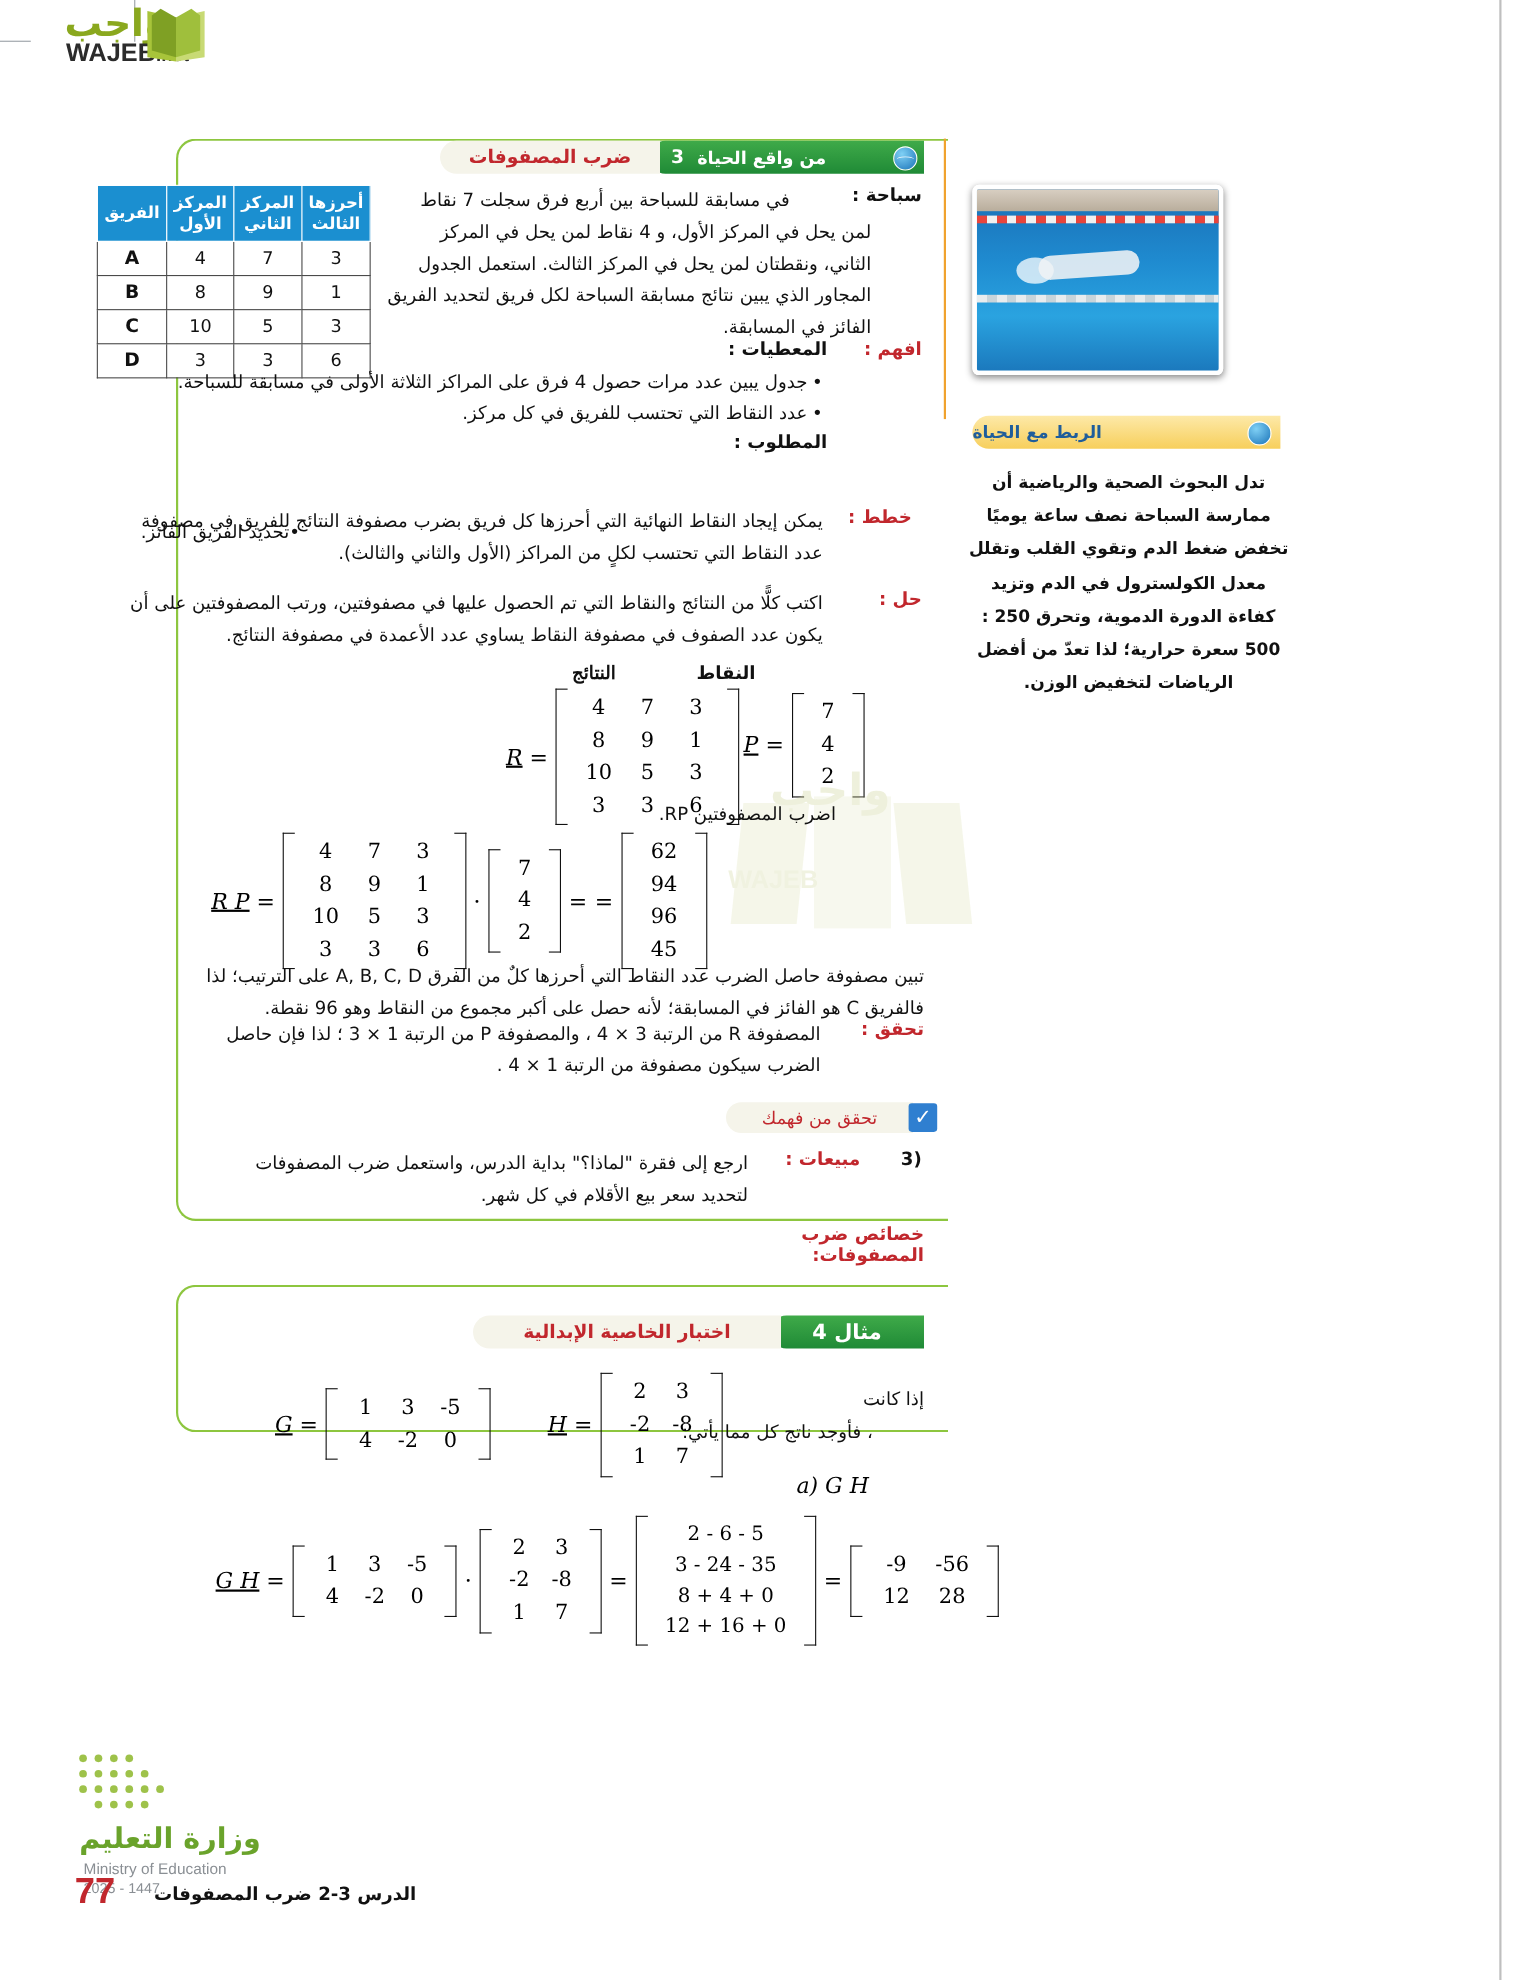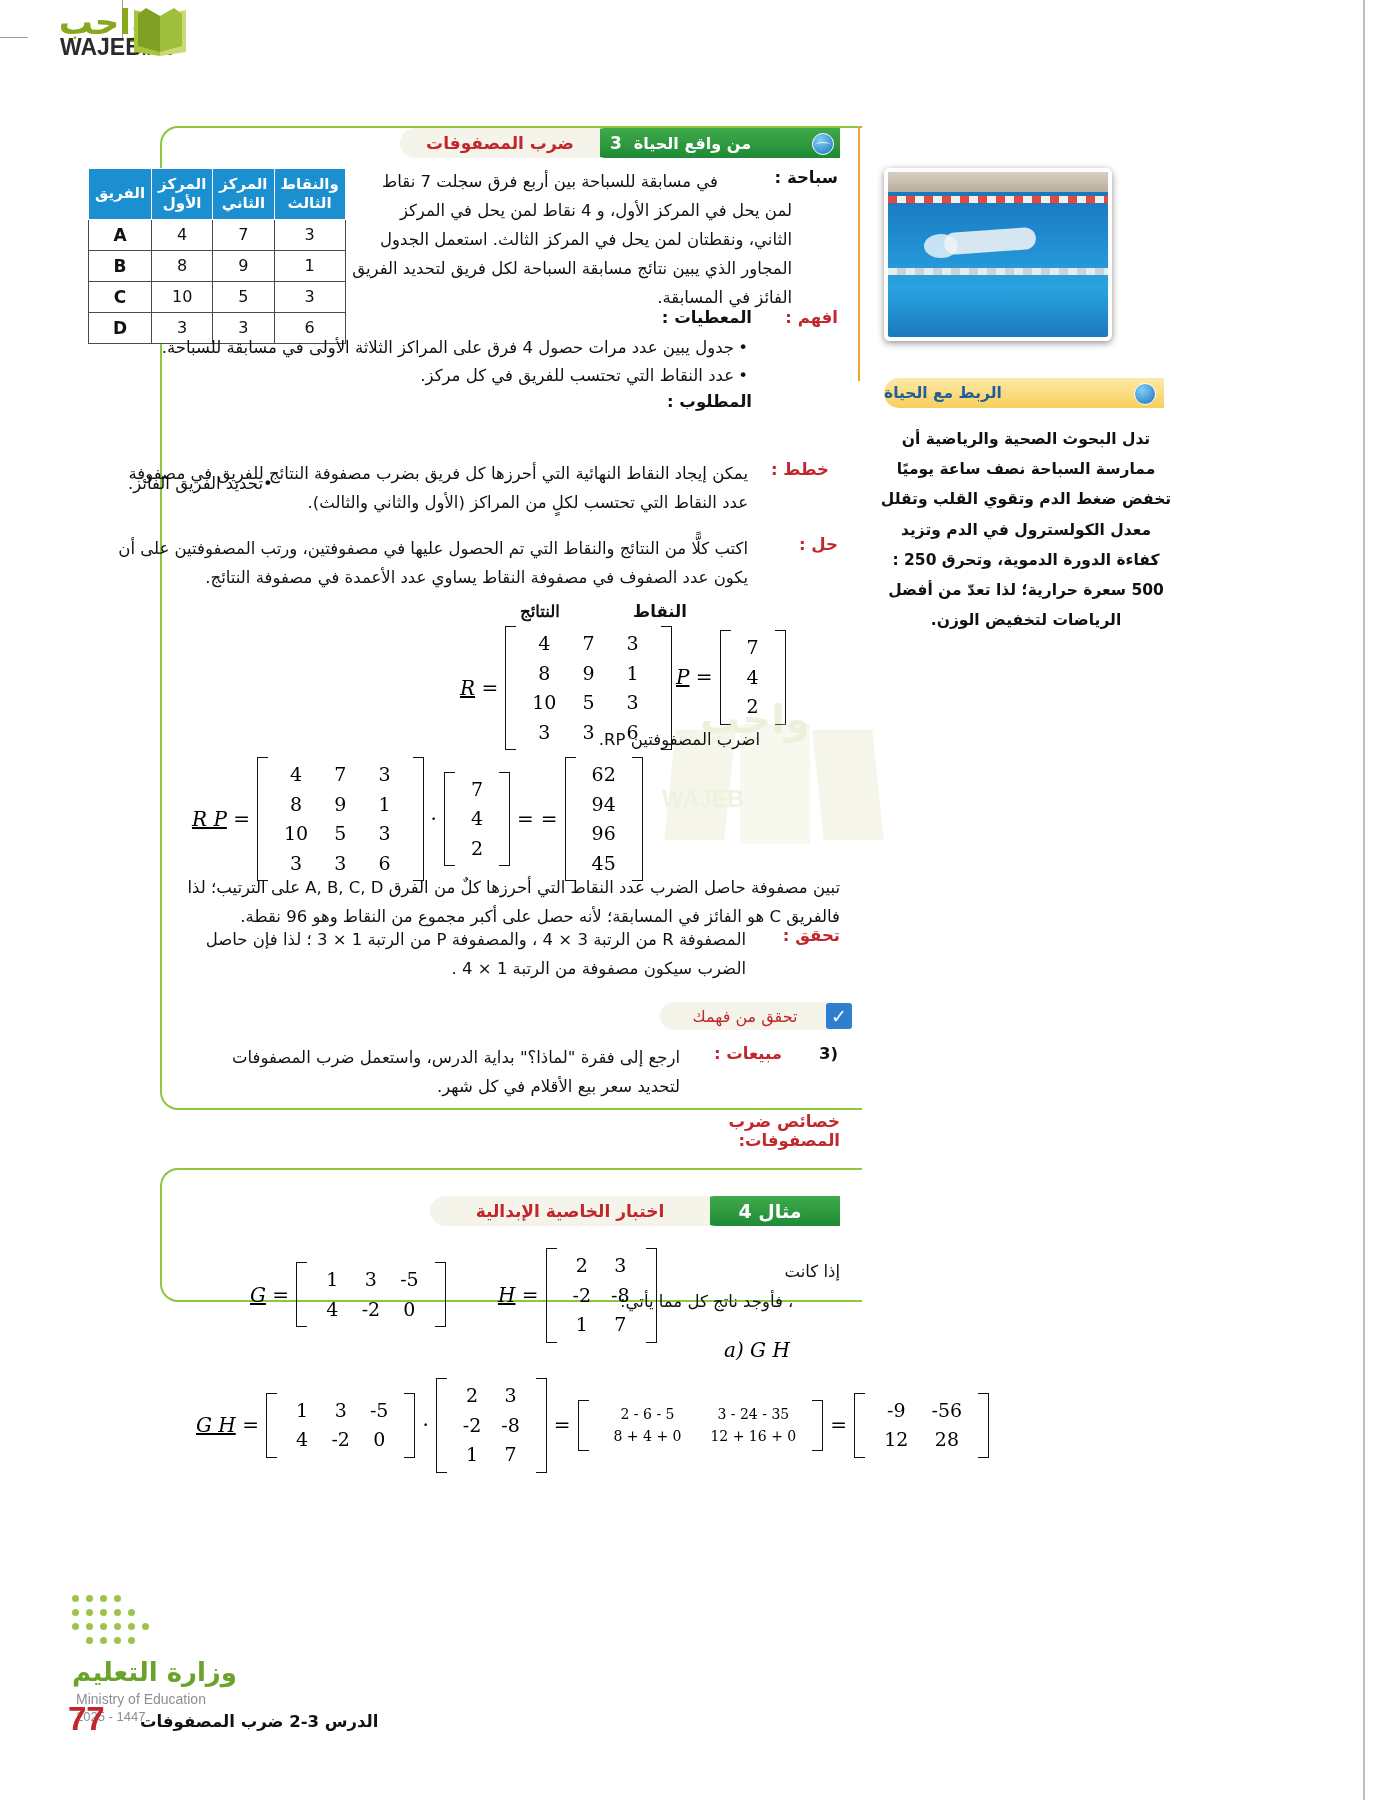--- a/index.html
+++ b/index.html
@@ -202,21 +202,21 @@
 
   <div class="sb-banner">
     <span>الربط مع الحياة</span>
     <span class="sb-globe"></span>
   </div>
   <div class="sb-text ar" style="position:absolute;left:880px;top:424px;width:292px;text-align:center;">تدل البحوث الصحية والرياضية أن ممارسة السباحة نصف ساعة يوميًا تخفض ضغط الدم وتقوي القلب وتقلل معدل الكولسترول في الدم وتزيد كفاءة الدورة الدموية، وتحرق 250 : 500 سعرة حرارية؛ لذا تعدّ من أفضل الرياضات لتخفيض الوزن.</div>
 
   <table class="tbl" style="left:88px;top:168px;width:248px;">
     <thead>
       <tr>
-        <th style="width:62px;">والنقاط الثالث</th>
+        <th style="width:62px;">أحرزها الثالث</th>
         <th style="width:62px;">المركز الثاني</th>
         <th style="width:62px;">المركز الأول</th>
         <th style="width:62px;">الفريق</th>
       </tr>
     </thead>
     <tbody>
       <tr>
         <td>3</td>
         <td>7</td>
         <td>4</td>
@@ -439,21 +439,21 @@
         <span>-2</span>
           <span>-8</span>
         <span>1</span>
           <span>7</span>
       </span>
       <span class="br r"></span>
     </span>
     <span class="mlabel">=</span>
     <span class="mx">
       <span class="br l"></span>
-      <span class="mgrid" style="grid-template-columns:repeat(2,1fr);font-size:14px;">
+      <span class="mgrid" style="grid-template-columns:repeat(1,1fr);font-size:18px;">
         <span>2 - 6 - 5</span>
           <span>3 - 24 - 35</span>
         <span>8 + 4 + 0</span>
           <span>12 + 16 + 0</span>
       </span>
       <span class="br r"></span>
     </span>
     <span class="mlabel">=</span>
     <span class="mx">
       <span class="br l"></span>

